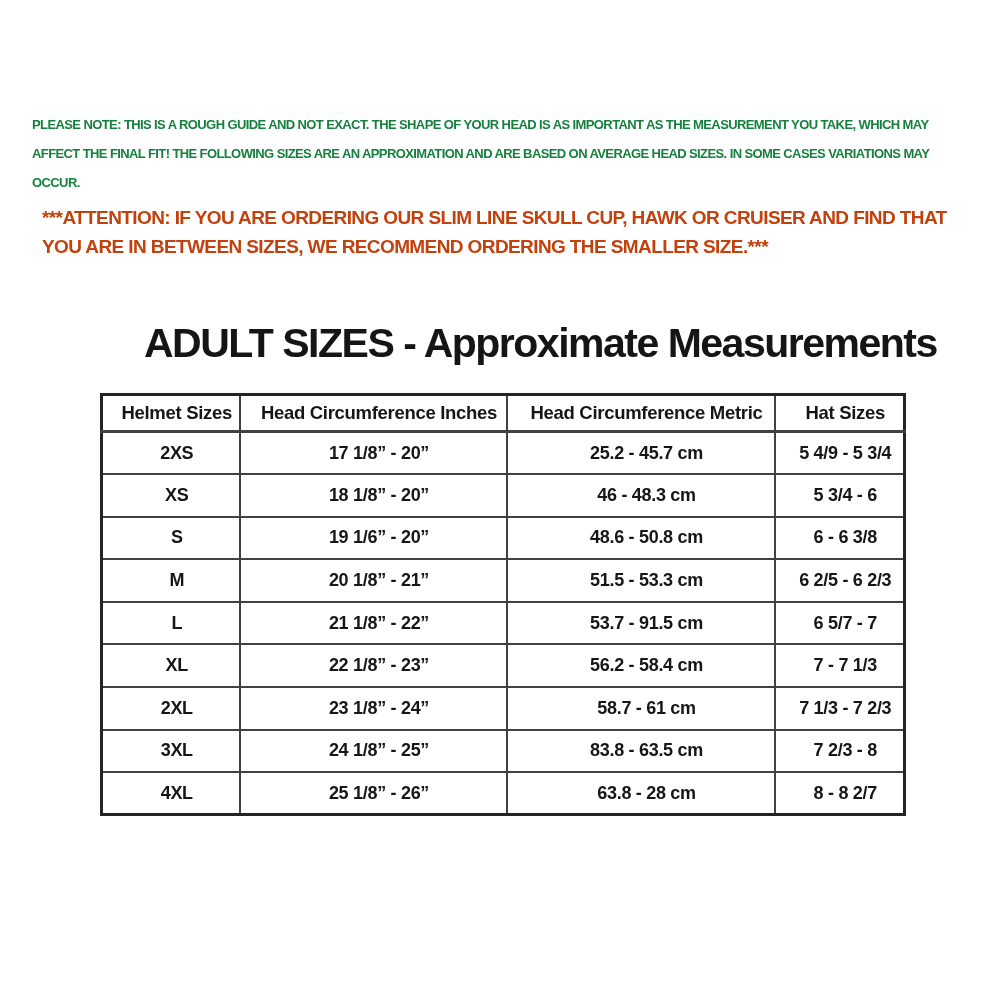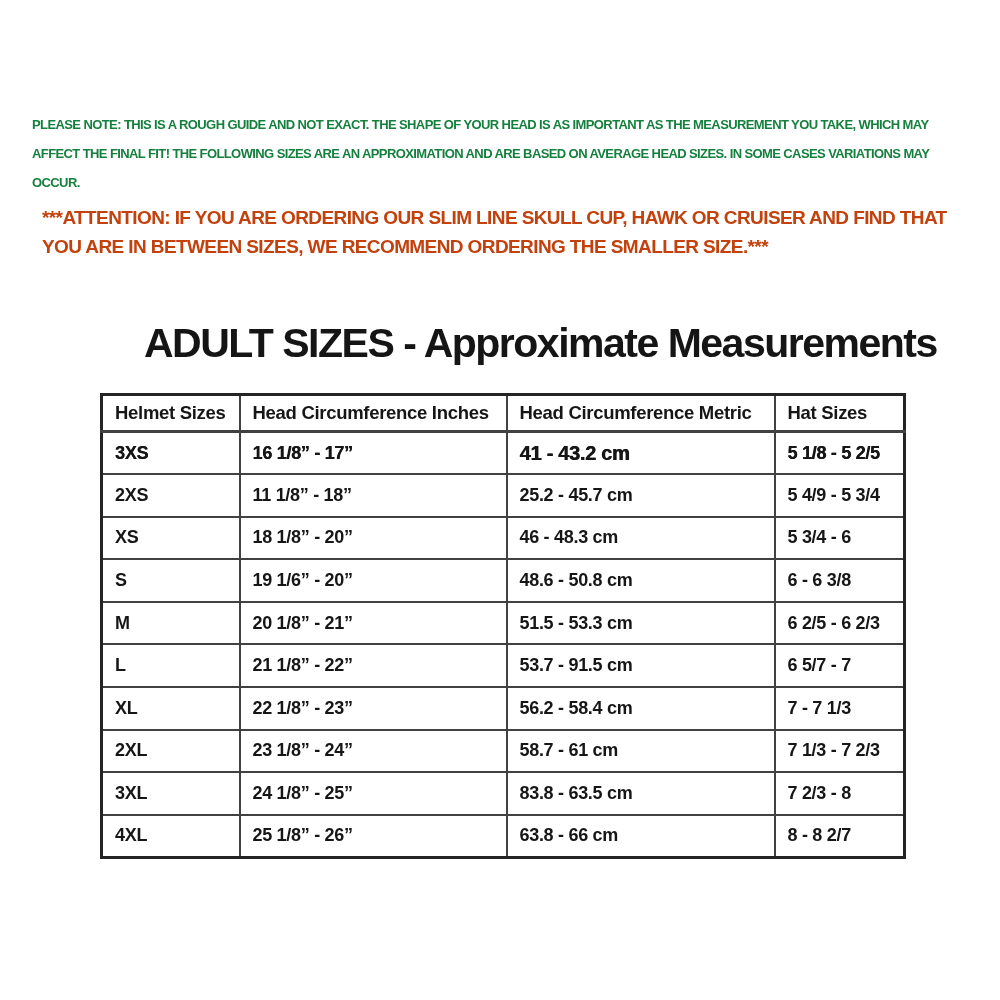--- a/index.html
+++ b/index.html
@@ -54,21 +54,21 @@
     position: absolute;
     left: 100px;
     top: 393px;
     width: 803px;
     border-collapse: collapse;
     table-layout: fixed;
     border: 3px solid #242424;
   }
   .size-table th, .size-table td {
     border: 2px solid #414141;
-    text-align: left;
+    text-align: center;
     vertical-align: middle;
     padding-left: 12px;
     font-weight: 700;
     letter-spacing: -0.3px;
     color: #161616;
     overflow: hidden;
     white-space: nowrap;
   }
   .size-table th {
     height: 37px;
@@ -110,29 +110,23 @@
     </colgroup>
     <thead>
       <tr>
         <th>Helmet Sizes</th>
         <th>Head Circumference Inches</th>
         <th>Head Circumference Metric</th>
         <th>Hat Sizes</th>
       </tr>
     </thead>
     <tbody>
-        <tr class="emphasized">
-    <td>3XS</td>
-    <td>16 1/8” - 17”</td>
-    <td>41 - 43.2 cm</td>
-    <td>5 1/8 - 5 2/5</td>
-  </tr>
         <tr>
     <td>2XS</td>
-    <td>11 1/8” - 18”</td>
+    <td>17 1/8” - 20”</td>
     <td>25.2 - 45.7 cm</td>
     <td>5 4/9 - 5 3/4</td>
   </tr>
         <tr>
     <td>XS</td>
     <td>18 1/8” - 20”</td>
     <td>46 - 48.3 cm</td>
     <td>5 3/4 - 6</td>
   </tr>
         <tr>
@@ -167,19 +161,19 @@
   </tr>
         <tr>
     <td>3XL</td>
     <td>24 1/8” - 25”</td>
     <td>83.8 - 63.5 cm</td>
     <td>7 2/3 - 8</td>
   </tr>
         <tr>
     <td>4XL</td>
     <td>25 1/8” - 26”</td>
-    <td>63.8 - 66 cm</td>
+    <td>63.8 - 28 cm</td>
     <td>8 - 8 2/7</td>
   </tr>
       </tbody>
   </table>
 
 </div>
 
 </body></html>

